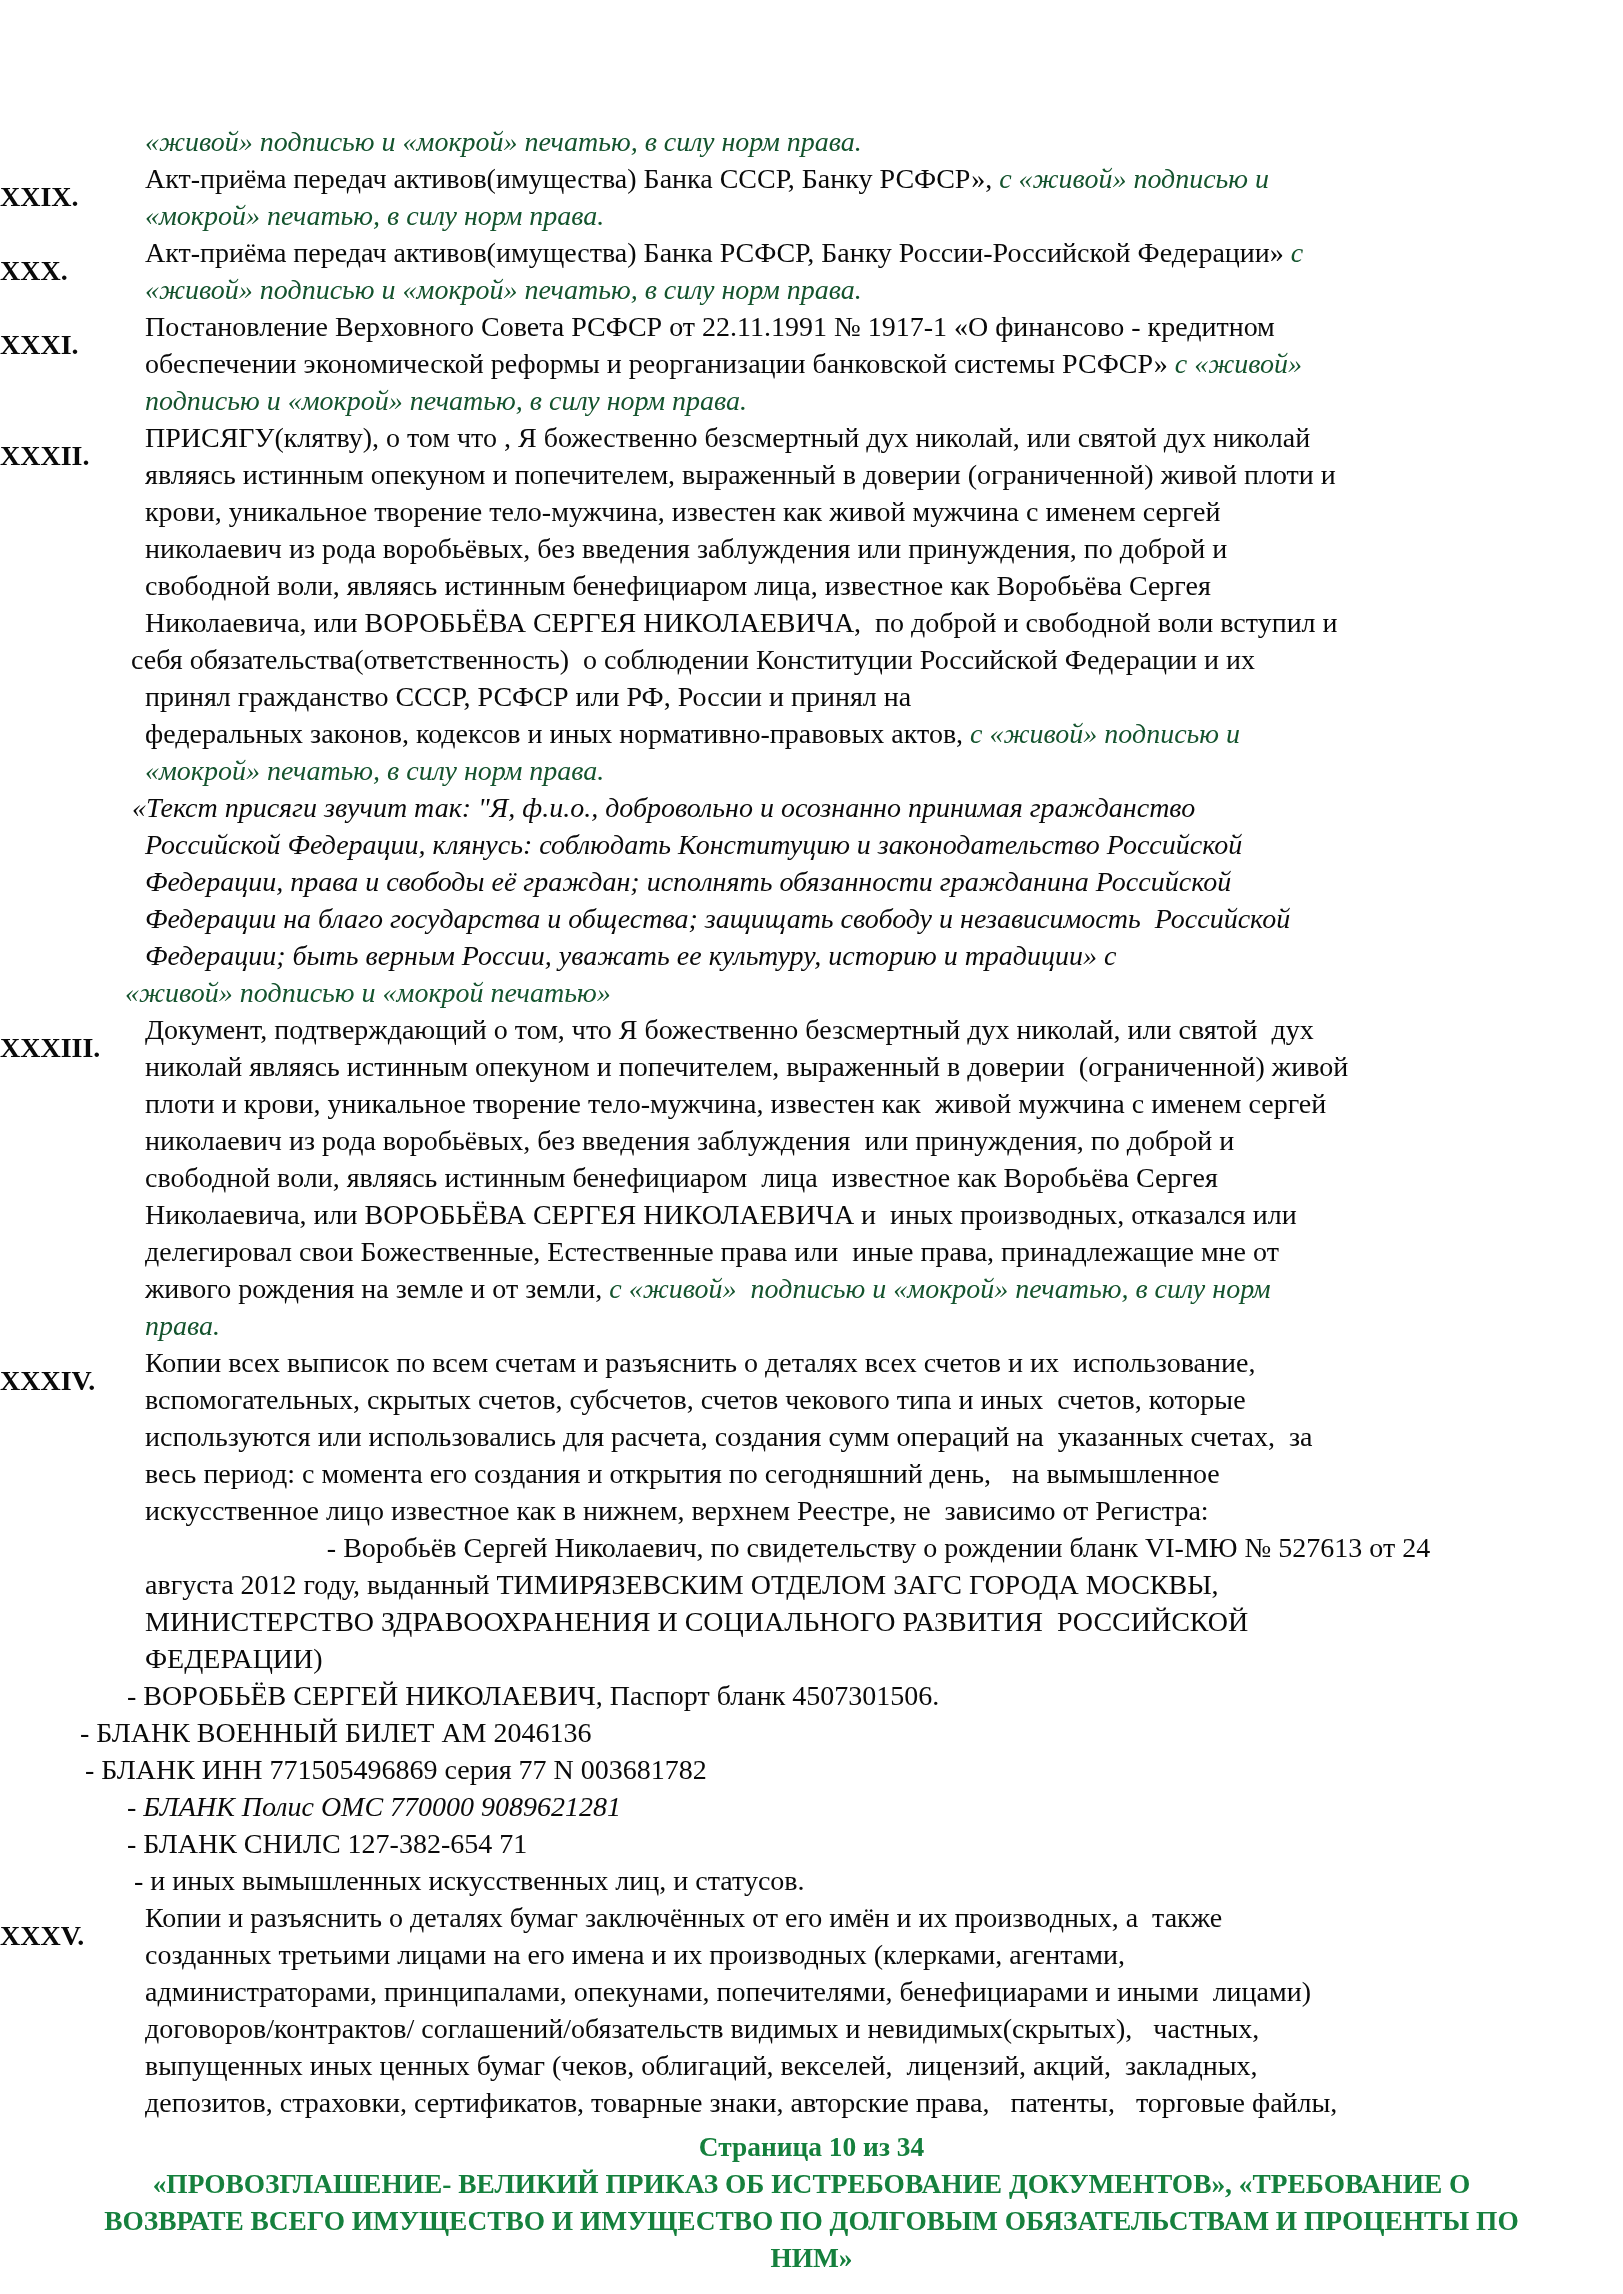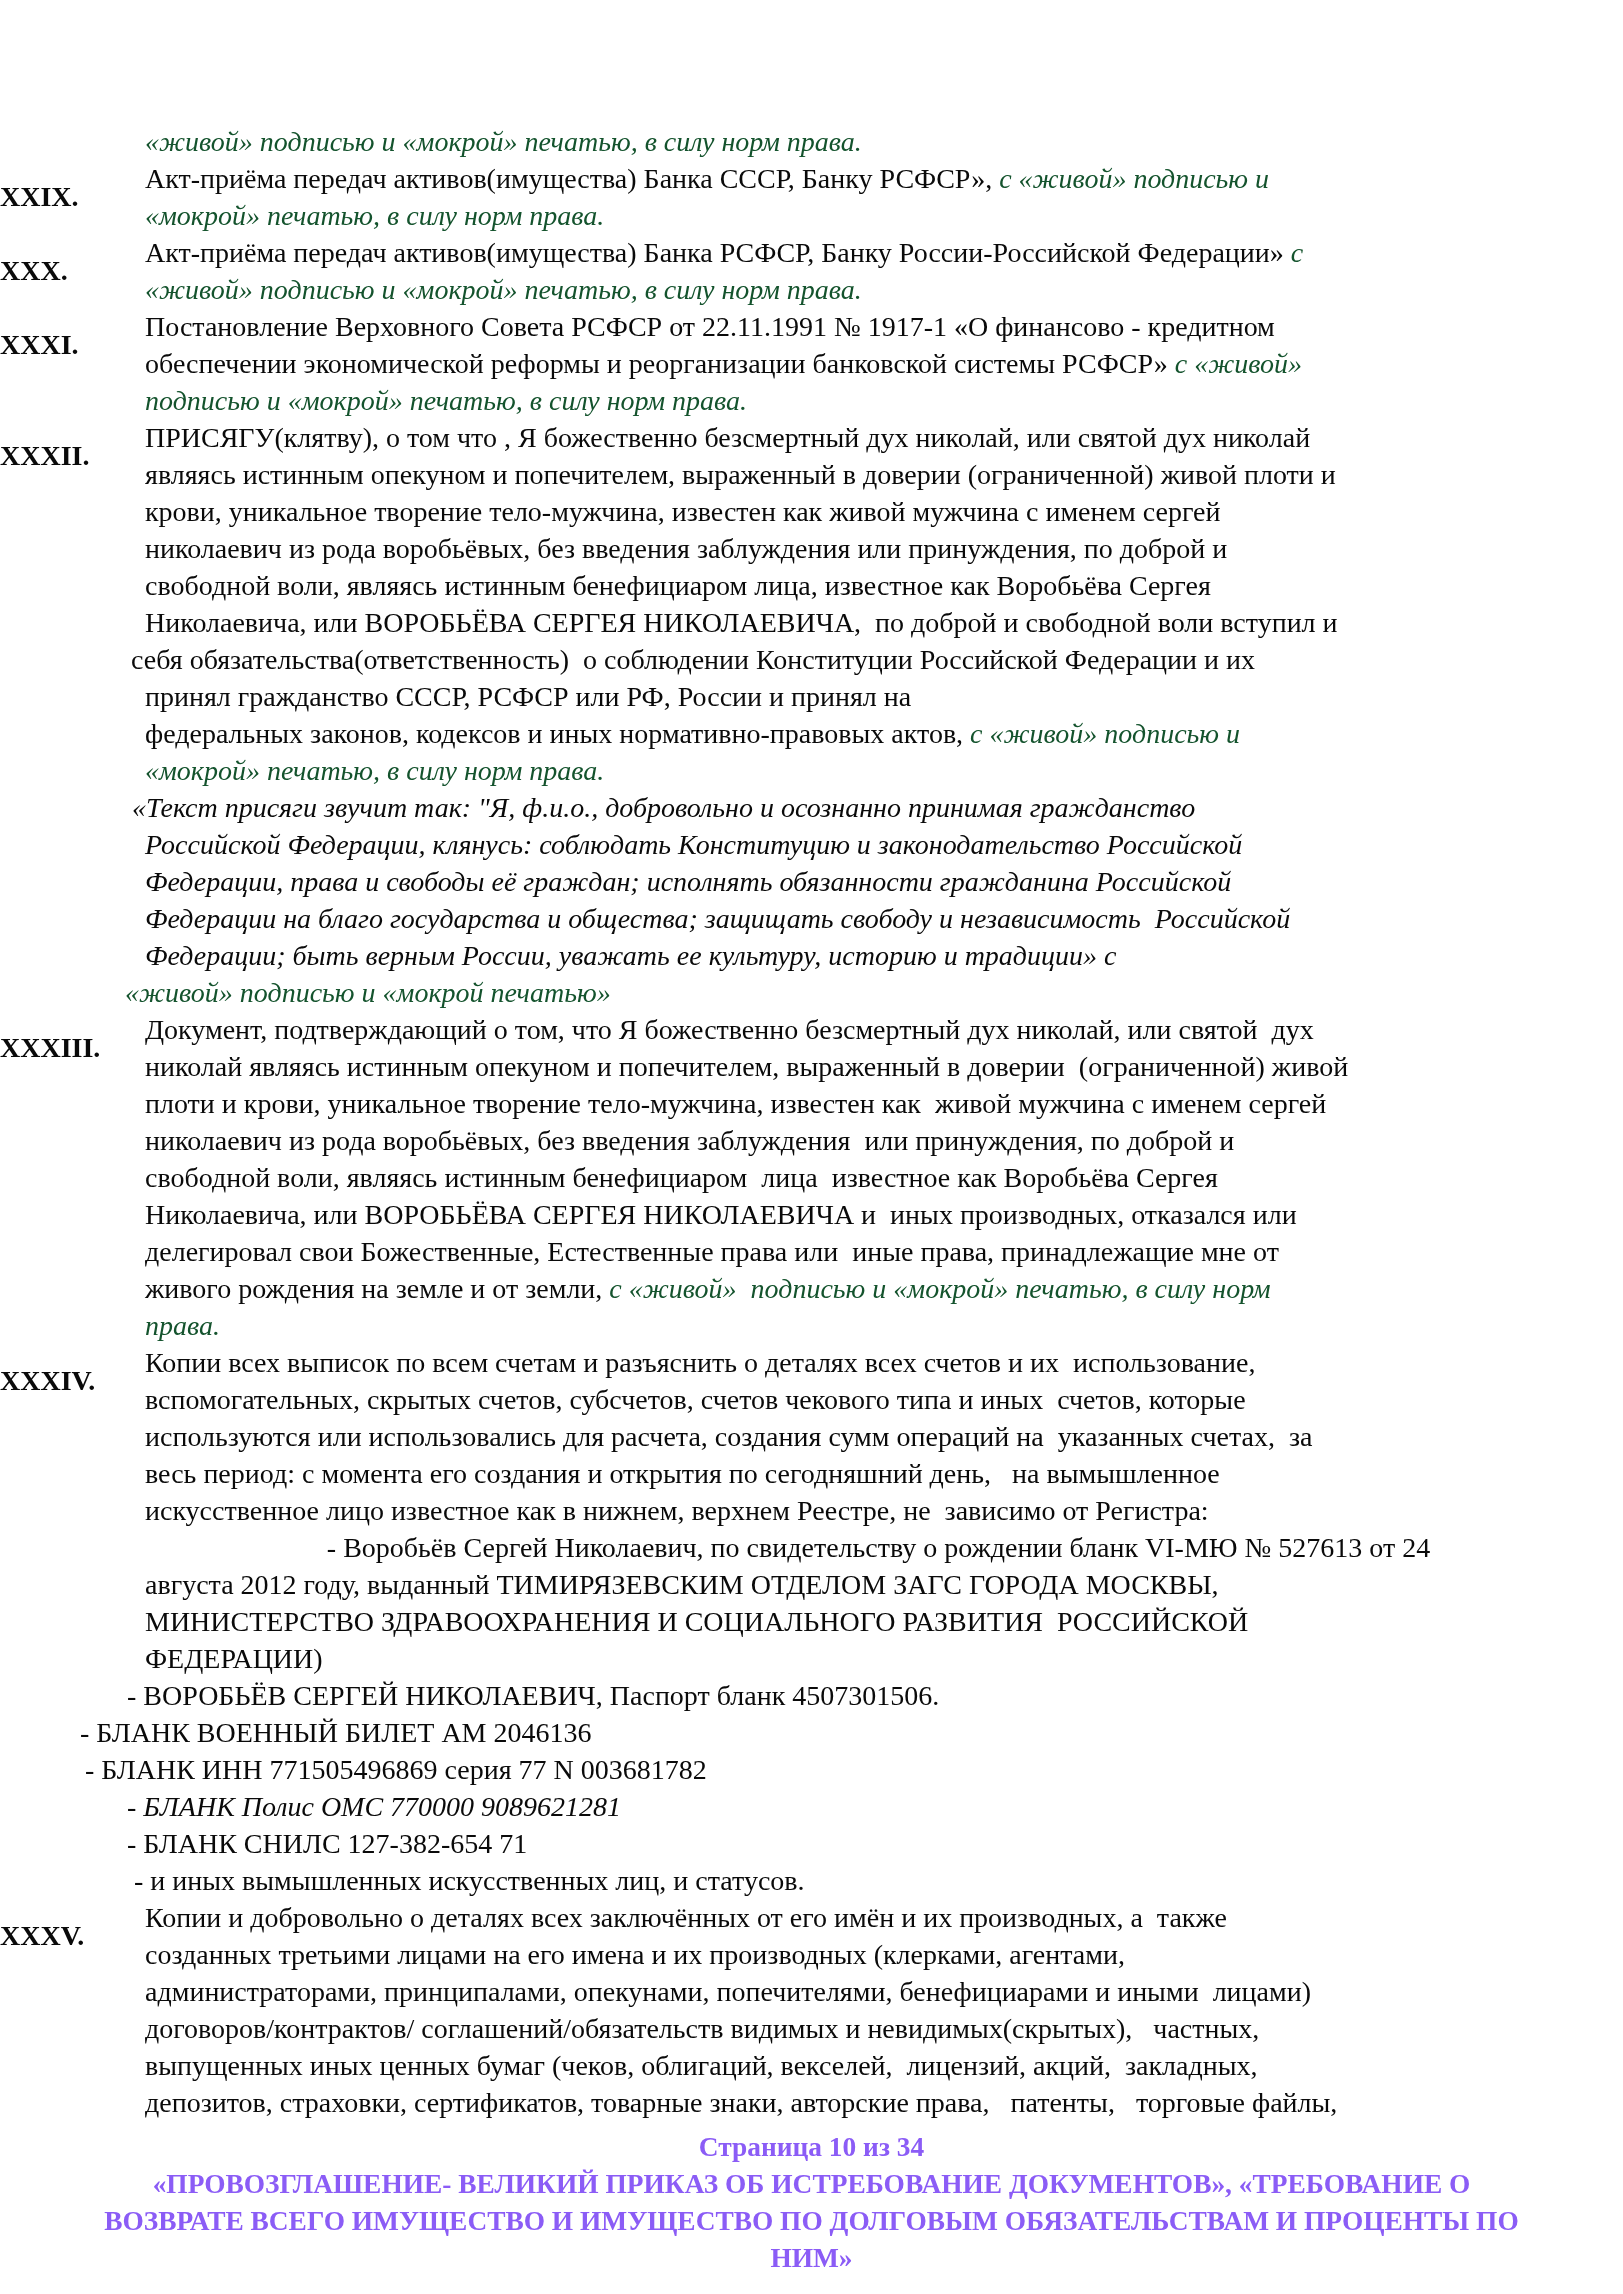--- a/index.html
+++ b/index.html
@@ -31,21 +31,21 @@
       padding-left: 145px;
       white-space: pre-wrap;
     }
     .k { color: #0a0a0a; }
     .i { color: #0a0a0a; font-style: italic; }
     .r { color: #14532d; font-style: italic; }
     .footer {
       margin-top: 7.8px;
       text-align: center;
       font-weight: 700;
-      color: #8b5cf6;
+      color: #15803d;
     }
     .footer .page-num { font-size: 27.4px; line-height: 37px; }
     .footer .title-line { font-size: 27.4px; line-height: 37px; }
   </style>
 </head>
 <body>
 
 <div class="doc">
   <div>
       <div class="item">
@@ -113,21 +113,21 @@
         <div class="line"><span class="k">ФЕДЕРАЦИИ)</span></div>
         <div class="line" style="padding-left: 127px;"><span class="k">- ВОРОБЬЁВ СЕРГЕЙ НИКОЛАЕВИЧ, Паспорт бланк 4507301506.</span></div>
         <div class="line" style="padding-left: 80px;"><span class="k">- БЛАНК ВОЕННЫЙ БИЛЕТ АМ 2046136</span></div>
         <div class="line" style="padding-left: 85px;"><span class="k">- БЛАНК ИНН 771505496869 серия 77 N 003681782</span></div>
         <div class="line" style="padding-left: 127px; font-style: italic;"><span class="k">- БЛАНК Полис ОМС 770000 9089621281</span></div>
         <div class="line" style="padding-left: 127px;"><span class="k">- БЛАНК СНИЛС 127-382-654 71</span></div>
         <div class="line" style="padding-left: 134px;"><span class="k">- и иных вымышленных искусственных лиц, и статусов.</span></div>
       </div>
       <div class="item">
         <span class="num">XXXV.</span>
-        <div class="line"><span class="k">Копии и добровольно о деталях всех заключённых от его имён и их производных, а  также</span></div>
+        <div class="line"><span class="k">Копии и разъяснить о деталях бумаг заключённых от его имён и их производных, а  также</span></div>
         <div class="line"><span class="k">созданных третьими лицами на его имена и их производных (клерками, агентами,</span></div>
         <div class="line"><span class="k">администраторами, принципалами, опекунами, попечителями, бенефициарами и иными  лицами)</span></div>
         <div class="line"><span class="k">договоров/контрактов/ соглашений/обязательств видимых и невидимых(скрытых),   частных,</span></div>
         <div class="line"><span class="k">выпущенных иных ценных бумаг (чеков, облигаций, векселей,  лицензий, акций,  закладных,</span></div>
         <div class="line"><span class="k">депозитов, страховки, сертификатов, товарные знаки, авторские права,   патенты,   торговые файлы,</span></div>
       </div>
     </div>
   <div class="footer">
     <div class="page-num">Страница 10 из 34</div>
     <div class="title-line">«ПРОВОЗГЛАШЕНИЕ- ВЕЛИКИЙ ПРИКАЗ ОБ ИСТРЕБОВАНИЕ ДОКУМЕНТОВ», «ТРЕБОВАНИЕ О</div>

